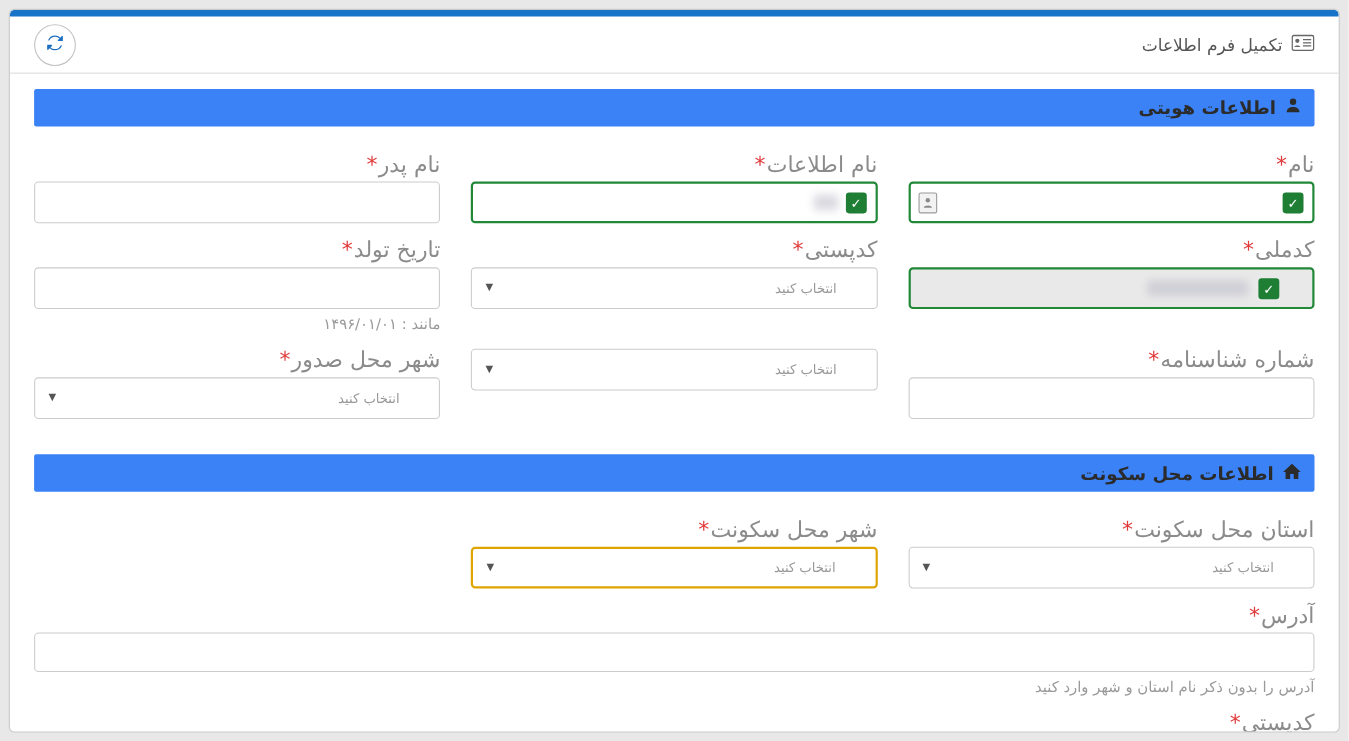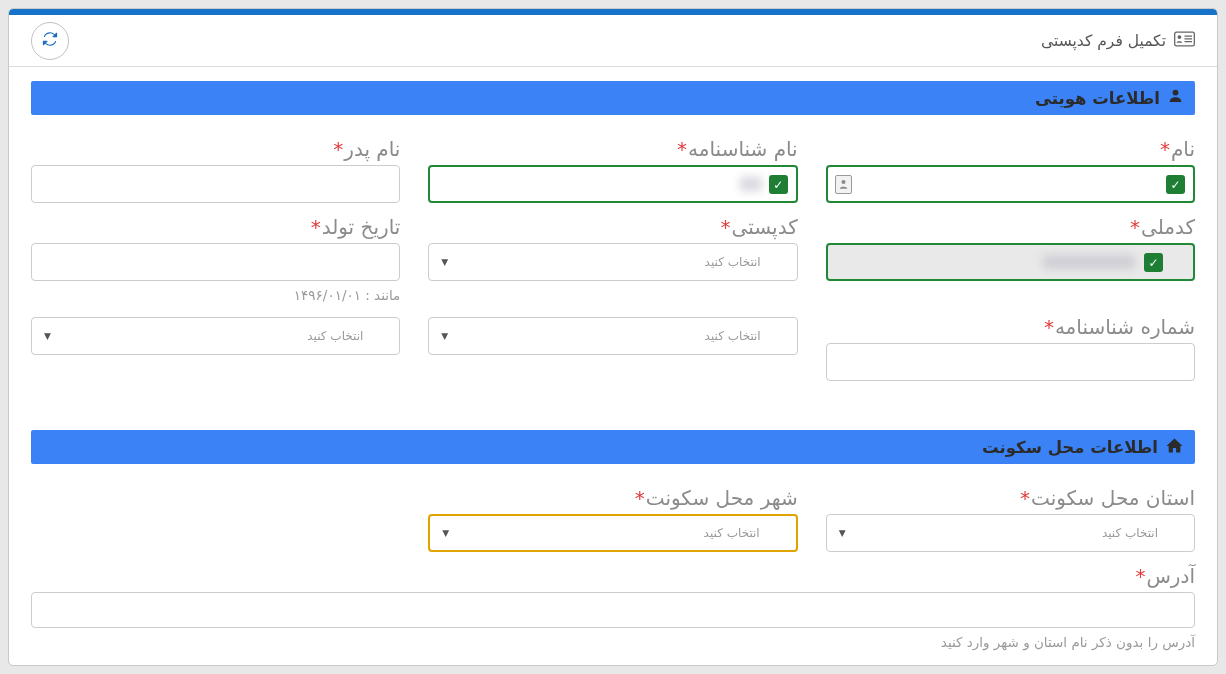--- a/index.html
+++ b/index.html
@@ -147,21 +147,21 @@
     display: flex; align-items: center;
     color: #555;
     font-size: 9px;
   }
   .hint {
     font-size: 13.5px;
     color: #9a9a9a;
     margin-top: 6px;
     text-align: right;
   }
-  .section-bar.second { margin-top: 49px; }
+  .section-bar.second { margin-top: 32px; }
   .full { grid-column: 1 / -1; }
   .addr-input { height: 36px; }
 </style>
 </head>
 <body>
 
 <div class="card">
   <div class="card-topbar"></div>
 
   <div class="card-header">
@@ -169,21 +169,21 @@
       <span>
         <svg width="21" height="16" viewBox="0 0 21 15">
           <rect x="0.7" y="0.7" width="19.6" height="13.6" rx="1.6" fill="none" stroke="#666" stroke-width="1.3"></rect>
           <circle cx="5.4" cy="5.6" r="1.9" fill="#666"></circle>
           <path d="M2.6 11.2c0-1.9 5.6-1.9 5.6 0z" fill="#666"></path>
           <line x1="10.5" y1="4.6" x2="18" y2="4.6" stroke="#666" stroke-width="1.2"></line>
           <line x1="10.5" y1="7.4" x2="18" y2="7.4" stroke="#666" stroke-width="1.2"></line>
           <line x1="10.5" y1="10.2" x2="18" y2="10.2" stroke="#666" stroke-width="1.2"></line>
         </svg>
       </span>
-      <span>تکمیل فرم کدپستی</span>
+      <span>تکمیل فرم اطلاعات</span>
     </div>
     <button class="refresh-btn">
       <span>
         <svg width="18" height="18" viewBox="0 0 16 16">
           <path fill="#1b6ec2" d="M8 3a5 5 0 0 0-4.546 2.914.5.5 0 0 1-.908-.417A6 6 0 0 1 8 2c1.66 0 3.156.674 4.243 1.757L13.5 2.5a.5.5 0 0 1 .854.354V6a.5.5 0 0 1-.5.5h-3.146a.5.5 0 0 1-.354-.854l1.28-1.28A4.98 4.98 0 0 0 8 3z"></path>
           <path fill="#1b6ec2" d="M8 13a5 5 0 0 0 4.546-2.914.5.5 0 0 1 .908.417A6 6 0 0 1 8 14a5.98 5.98 0 0 1-4.243-1.757L2.5 13.5a.5.5 0 0 1-.854-.354V10a.5.5 0 0 1 .5-.5h3.146a.5.5 0 0 1 .354.854l-1.28 1.28A4.98 4.98 0 0 0 8 13z"></path>
         </svg>
       </span>
     </button>
   </div>
@@ -213,21 +213,21 @@
             <svg width="9" height="11" viewBox="0 0 9 11">
               <circle cx="4.5" cy="3" r="2" fill="#8a8a8a"></circle>
               <path d="M0.8 9.8c0-2.6 7.4-2.6 7.4 0z" fill="#8a8a8a"></path>
             </svg>
           </span>
         </div>
       </div>
 
       <div class="field">
         <div class="field-label">
-          <span>نام شناسنامه</span><span class="req">*</span>
+          <span>نام اطلاعات</span><span class="req">*</span>
         </div>
         <div class="input-wrap">
           <input class="text-input valid" value="" style="">
           <span class="check-badge">✓</span>
           <span class="redacted" style="right:36px; width:22px;"></span>
         </div>
       </div>
 
       <div class="field">
         <div class="field-label">
@@ -279,20 +279,23 @@
       </div>
 
       <div class="field">
         <div class="select">
           <span class="select-value">انتخاب کنید</span>
           <span class="select-caret">▼</span>
         </div>
       </div>
 
       <div class="field">
+        <div class="field-label">
+          <span>شهر محل صدور</span><span class="req">*</span>
+        </div>
         <div class="select">
           <span class="select-value">انتخاب کنید</span>
           <span class="select-caret">▼</span>
         </div>
       </div>
     </div>
 
     <div class="section-bar second">
       <span>
         <svg width="17" height="15" viewBox="0 0 17 15">

